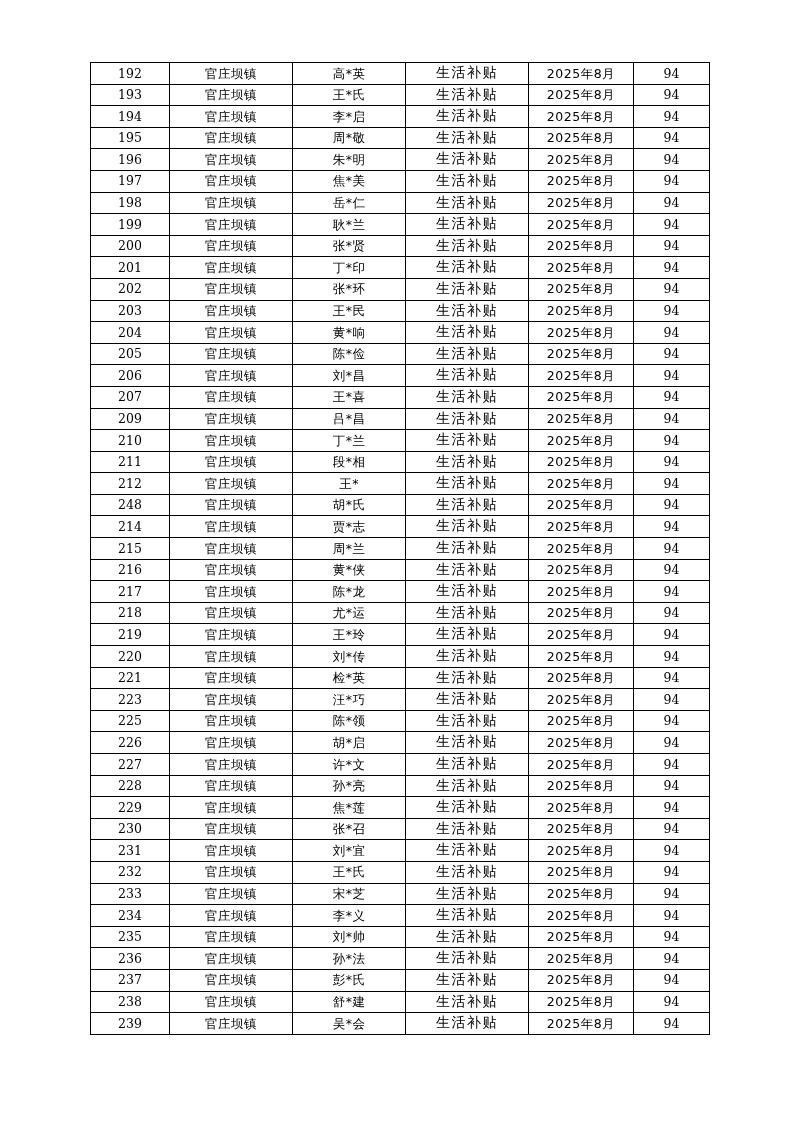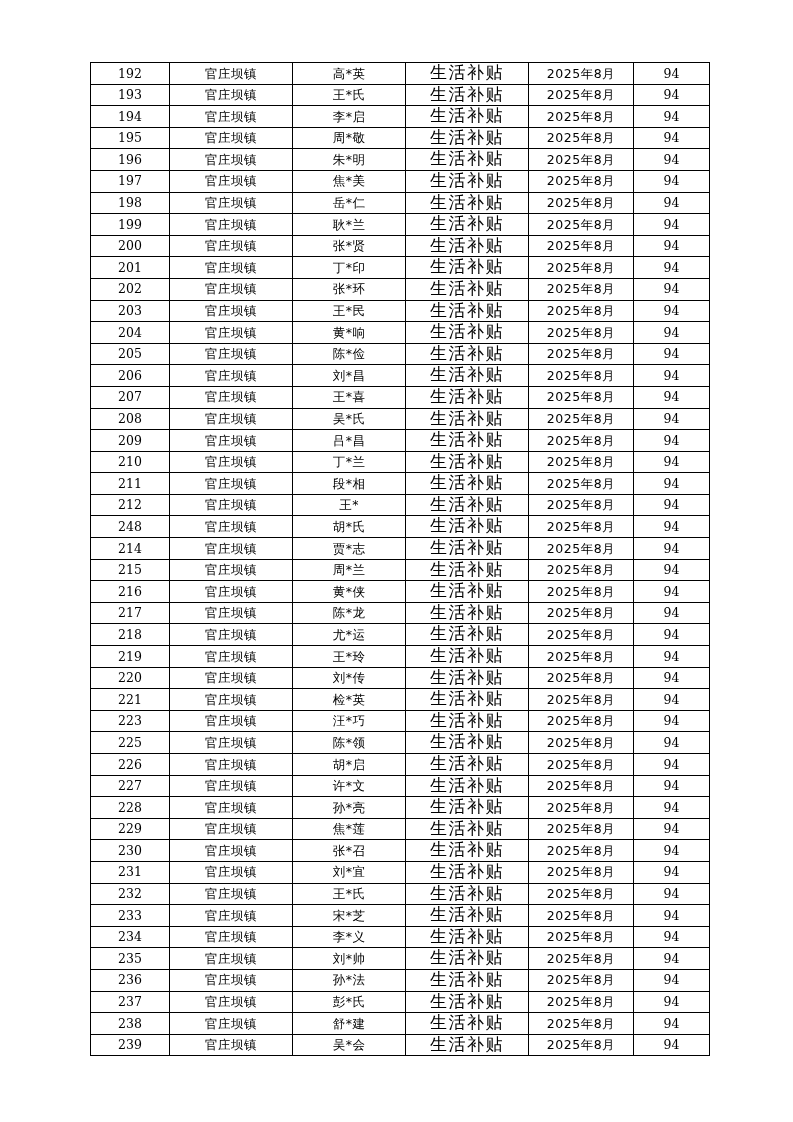--- a/index.html
+++ b/index.html
@@ -43,22 +43,22 @@
   td.col-name  { width: 112px; }
   td.col-type  { width: 122px; }
   td.col-month { width: 104px; }
   td.col-amt   { width: 75px; margin-top: 32px; }
   .cjk {
     font-family: "DejaVu Sans", "Liberation Sans", sans-serif;
     font-size: 12.5px;
     letter-spacing: 0.5px;
   }
   .cjk-type {
-    font-family: Liberation Serif, serif;
-    font-size: 17px;
+    font-family: Liberation Mono, monospace;
+    font-size: 14px;
     letter-spacing: 1.5px;
   }
   .num {
     font-family: "DejaVu Serif", "Liberation Serif", serif;
     font-size: 12.5px;
   }
 </style>
 </head>
 <body>
 
@@ -187,28 +187,20 @@
         </tr>
         <tr>
           <td class="col-idx"><span class="num">207</span></td>
           <td class="col-town"><span class="cjk">官庄坝镇</span></td>
           <td class="col-name"><span class="cjk">王*喜</span></td>
           <td class="col-type"><span class="cjk-type">生活补贴</span></td>
           <td class="col-month"><span class="cjk">2025年8月</span></td>
           <td class="col-amt"><span class="num">94</span></td>
         </tr>
         <tr>
-          <td class="col-idx"><span class="num">208</span></td>
-          <td class="col-town"><span class="cjk">官庄坝镇</span></td>
-          <td class="col-name"><span class="cjk">吴*氏</span></td>
-          <td class="col-type"><span class="cjk-type">生活补贴</span></td>
-          <td class="col-month"><span class="cjk">2025年8月</span></td>
-          <td class="col-amt"><span class="num">94</span></td>
-        </tr>
-        <tr>
           <td class="col-idx"><span class="num">209</span></td>
           <td class="col-town"><span class="cjk">官庄坝镇</span></td>
           <td class="col-name"><span class="cjk">吕*昌</span></td>
           <td class="col-type"><span class="cjk-type">生活补贴</span></td>
           <td class="col-month"><span class="cjk">2025年8月</span></td>
           <td class="col-amt"><span class="num">94</span></td>
         </tr>
         <tr>
           <td class="col-idx"><span class="num">210</span></td>
           <td class="col-town"><span class="cjk">官庄坝镇</span></td>

